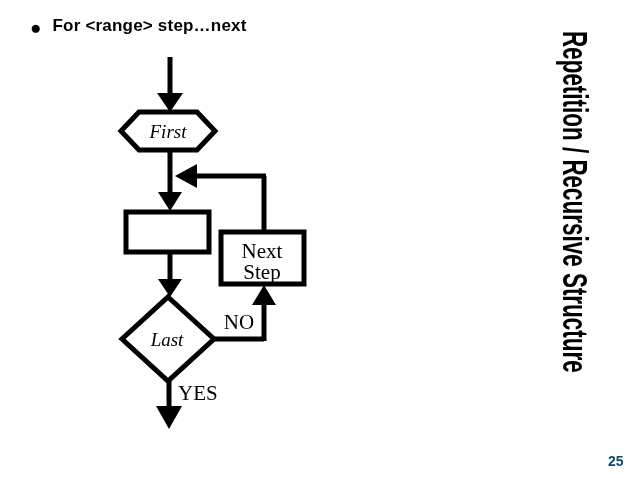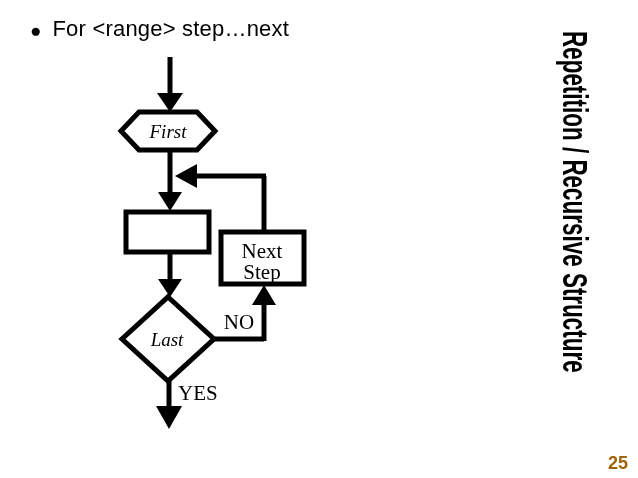--- a/index.html
+++ b/index.html
@@ -21,23 +21,24 @@
     display: flex;
     align-items: center;
     gap: 11px;
   }
   .bullet-dot {
     font-size: 19px;
     line-height: 1;
     transform: translateY(1px);
   }
   .bullet-text {
-    font-size: 22px;
+    font-size: 17px;
     line-height: 1.2;
     letter-spacing: 0.2px;
+    font-weight: bold;
   }
 
   
   .flowchart-svg {
     position: absolute;
     left: 0;
     top: 0;
   }
   .shape {
     fill: #ffffff;
@@ -82,23 +83,23 @@
     transform: scaleY(0.66) scaleX(1.05);
     transform-origin: top center;
     color: #000000;
   }
 
   
   .page-number {
     position: absolute;
     left: 608px;
     top: 453px;
-    font-size: 18px;
+    font-size: 14px;
     font-weight: bold;
-    color: #a16207;
+    color: #0c4a6e;
   }
 </style>
 </head>
 <body>
 
 <div class="slide">
 
   <div class="bullet-line">
     <span class="bullet-dot">●</span>
     <span class="bullet-text">For &lt;range&gt; step…next</span>

